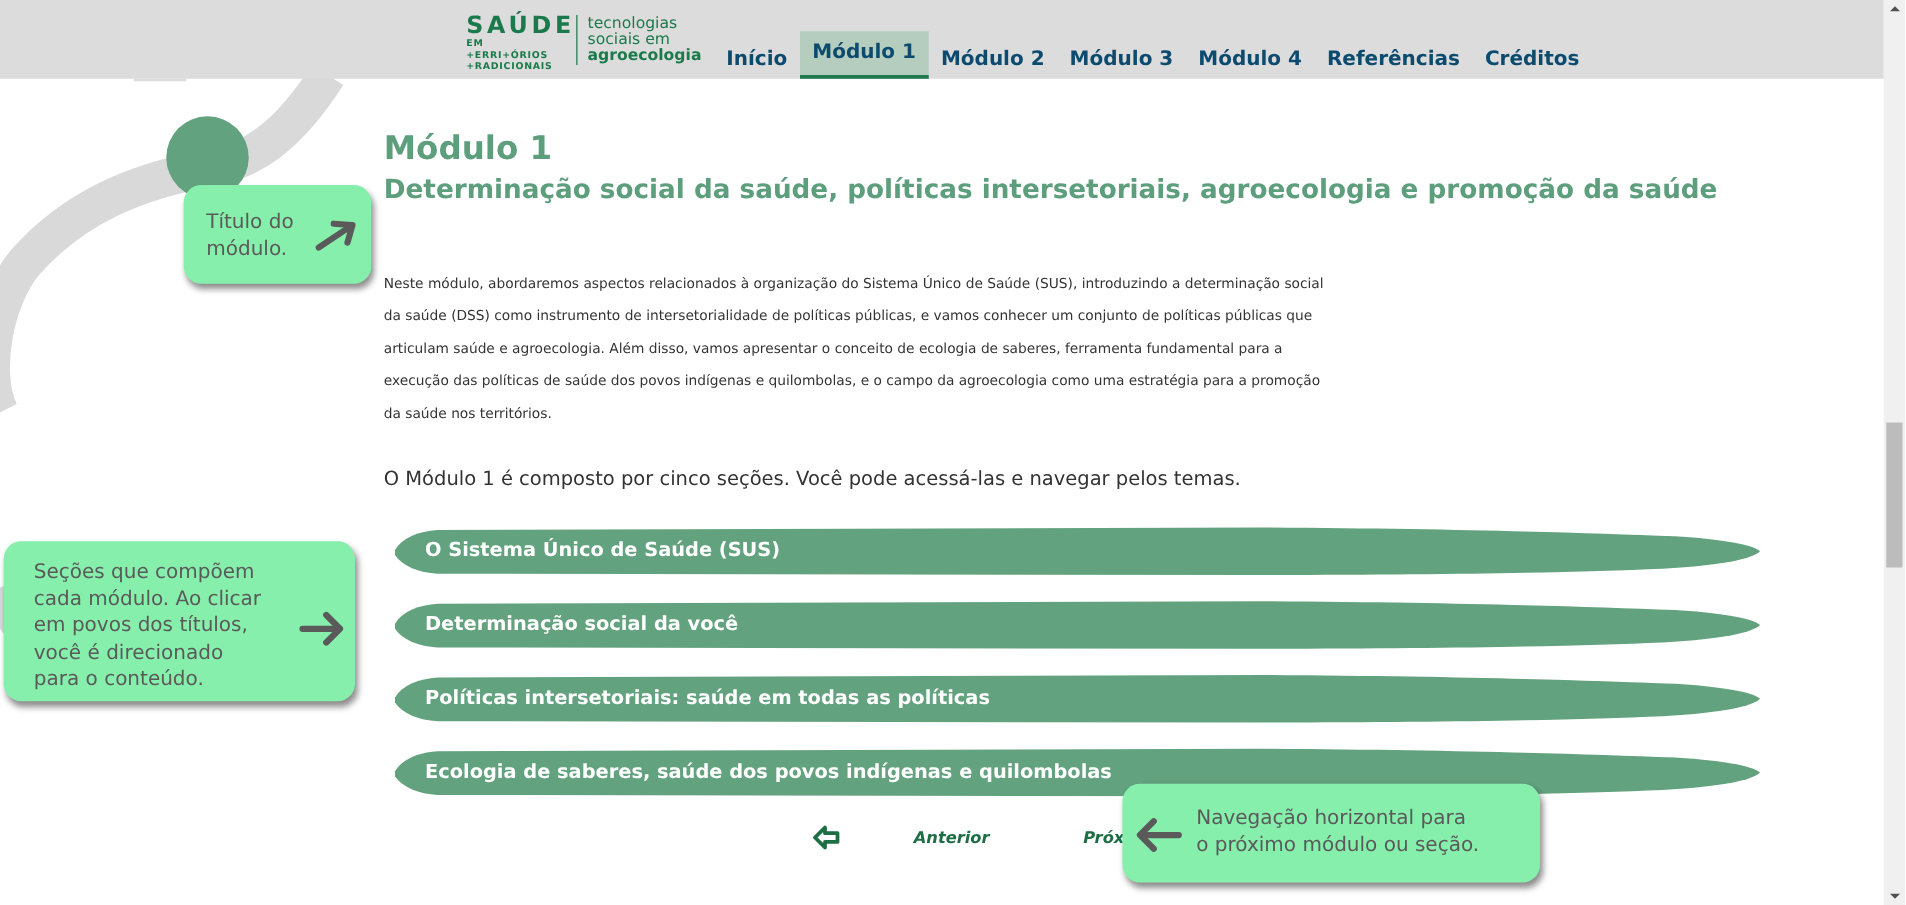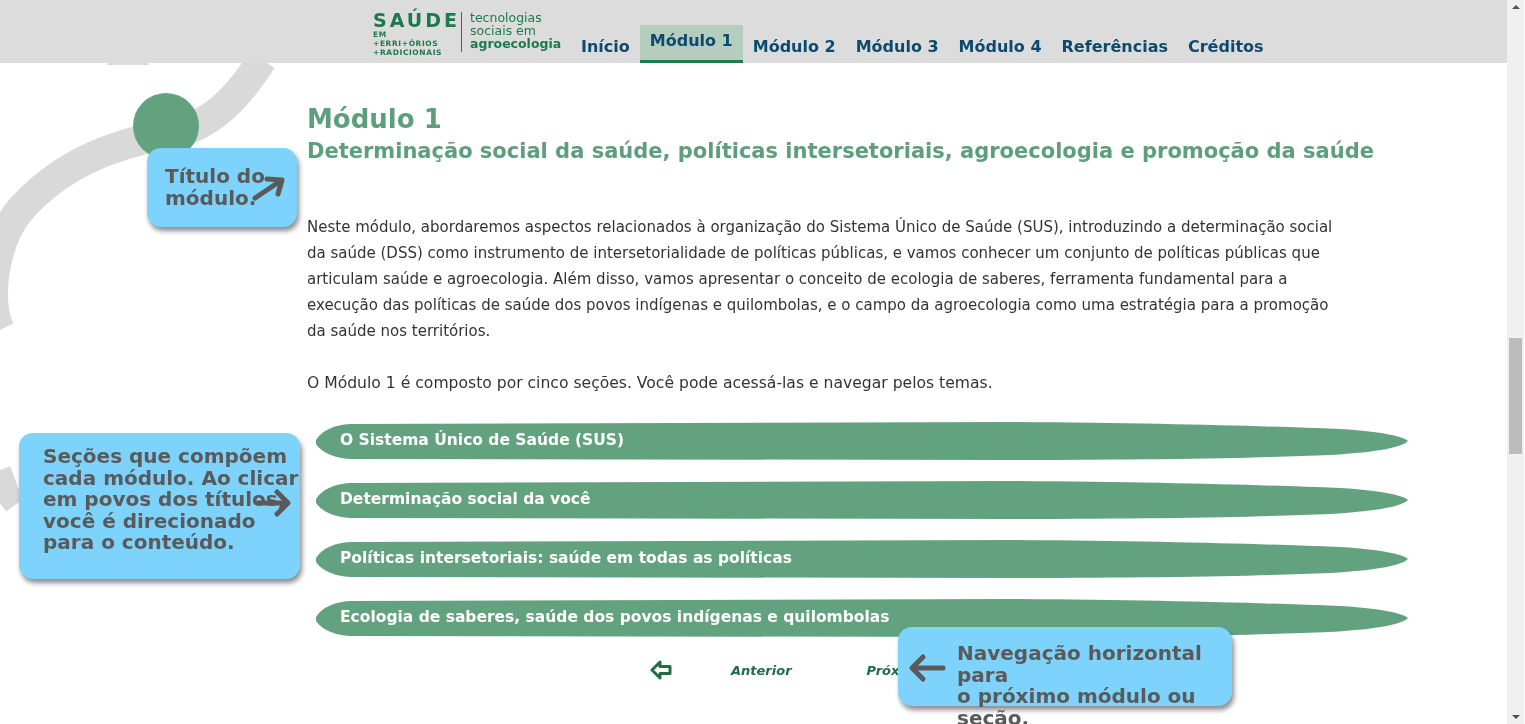--- a/index.html
+++ b/index.html
@@ -33,43 +33,43 @@
   .scrollbar .arrow-up { position: absolute; top: 5px; left: 5px; width: 0; height: 0;
      border-left: 4px solid transparent; border-right: 4px solid transparent; border-bottom: 4px solid #505050; }
   .scrollbar .arrow-down { position: absolute; bottom: 5px; left: 5px; width: 0; height: 0;
      border-left: 4px solid transparent; border-right: 4px solid transparent; border-top: 4px solid #505050; }
   .scrollbar .thumb { position: absolute; top: 338px; left: 2px; width: 13px; height: 116px; background: #bcbcbc; }
 
   
   .main { position: absolute; left: 307px; top: 104px; width: 1110px; z-index: 2; }
   .module-title { font-size: 26px; font-weight: bold; color: #5d9e7d; line-height: 30px; }
   .module-subtitle { font-size: 21px; color: #5d9e7d; line-height: 28px; margin-top: 3px; white-space: nowrap; }
-  .intro { position: absolute; top: 110px; left: 0; width: 1100px; font-size: 15px; line-height: 26px; color: #333333; }
+  .intro { position: absolute; top: 110px; left: 0; width: 1100px; font-size: 11px; line-height: 26px; color: #333333; }
   .intro2 { position: absolute; top: 266px; left: 0; font-size: 15.6px; line-height: 26px; color: #333333; }
 
   .sections { position: absolute; left: 310px; top: 420px; width: 1100px; z-index: 2; }
   .section-btn { position: relative; height: 42px; margin-bottom: 17px; cursor: pointer; }
   .section-btn svg { position: absolute; left: 0; top: 0; }
   .section-btn span { position: absolute; left: 30px; top: 11px; font-size: 15.5px; font-weight: bold; color: #ffffff; white-space: nowrap; }
 
   .pager { position: absolute; top: 660px; left: 650px; display: flex; align-items: center; z-index: 2; }
   .pager-link { display: flex; align-items: center; font-size: 13px; font-weight: bold; font-style: italic; color: #1d6e45; cursor: pointer; gap: 48px; }
   .pager-link svg { display: block; }
   .pager-prev span { margin-left: 11px; }
   .pager-next { margin-left: 46px; }
   .pager-next span { margin-right: 11px; margin-left: 29px; }
 
   
-  .callout { position: absolute; background: #7dd3fc; border-radius: 14px; box-shadow: 2px 4px 5px rgba(0,0,0,0.45);
-     color: #5a5a5a; font-weight: bold; font-size: 20px; line-height: 21.5px; z-index: 4; }
+  .callout { position: absolute; background: #86efac; border-radius: 14px; box-shadow: 2px 4px 5px rgba(0,0,0,0.45);
+     color: #5a5a5a; font-weight: normal; font-size: 16px; line-height: 21.5px; z-index: 4; }
   .callout svg { position: absolute; }
   .c1 { left: 147px; top: 148px; width: 150px; height: 79px; }
   .c1 .txt { position: absolute; left: 18px; top: 18px; }
   .c1 svg { left: 104px; top: 26px; }
-  .c2 { left: 19px; top: 433px; width: 281px; height: 146px; }
+  .c2 { left: 3px; top: 433px; width: 281px; height: 128px; }
   .c2 .txt { position: absolute; left: 24px; top: 13px; }
   .c2 svg { left: 236px; top: 55px; }
   .c3 { left: 898px; top: 627px; width: 334px; height: 79px; }
   .c3 .txt { position: absolute; left: 59px; top: 16px; }
   .c3 svg { left: 9px; top: 26px; }
 </style>
 </head>
 <body>
 
 <svg class="bg-deco" viewBox="0 0 330 724" width="330" height="724">

